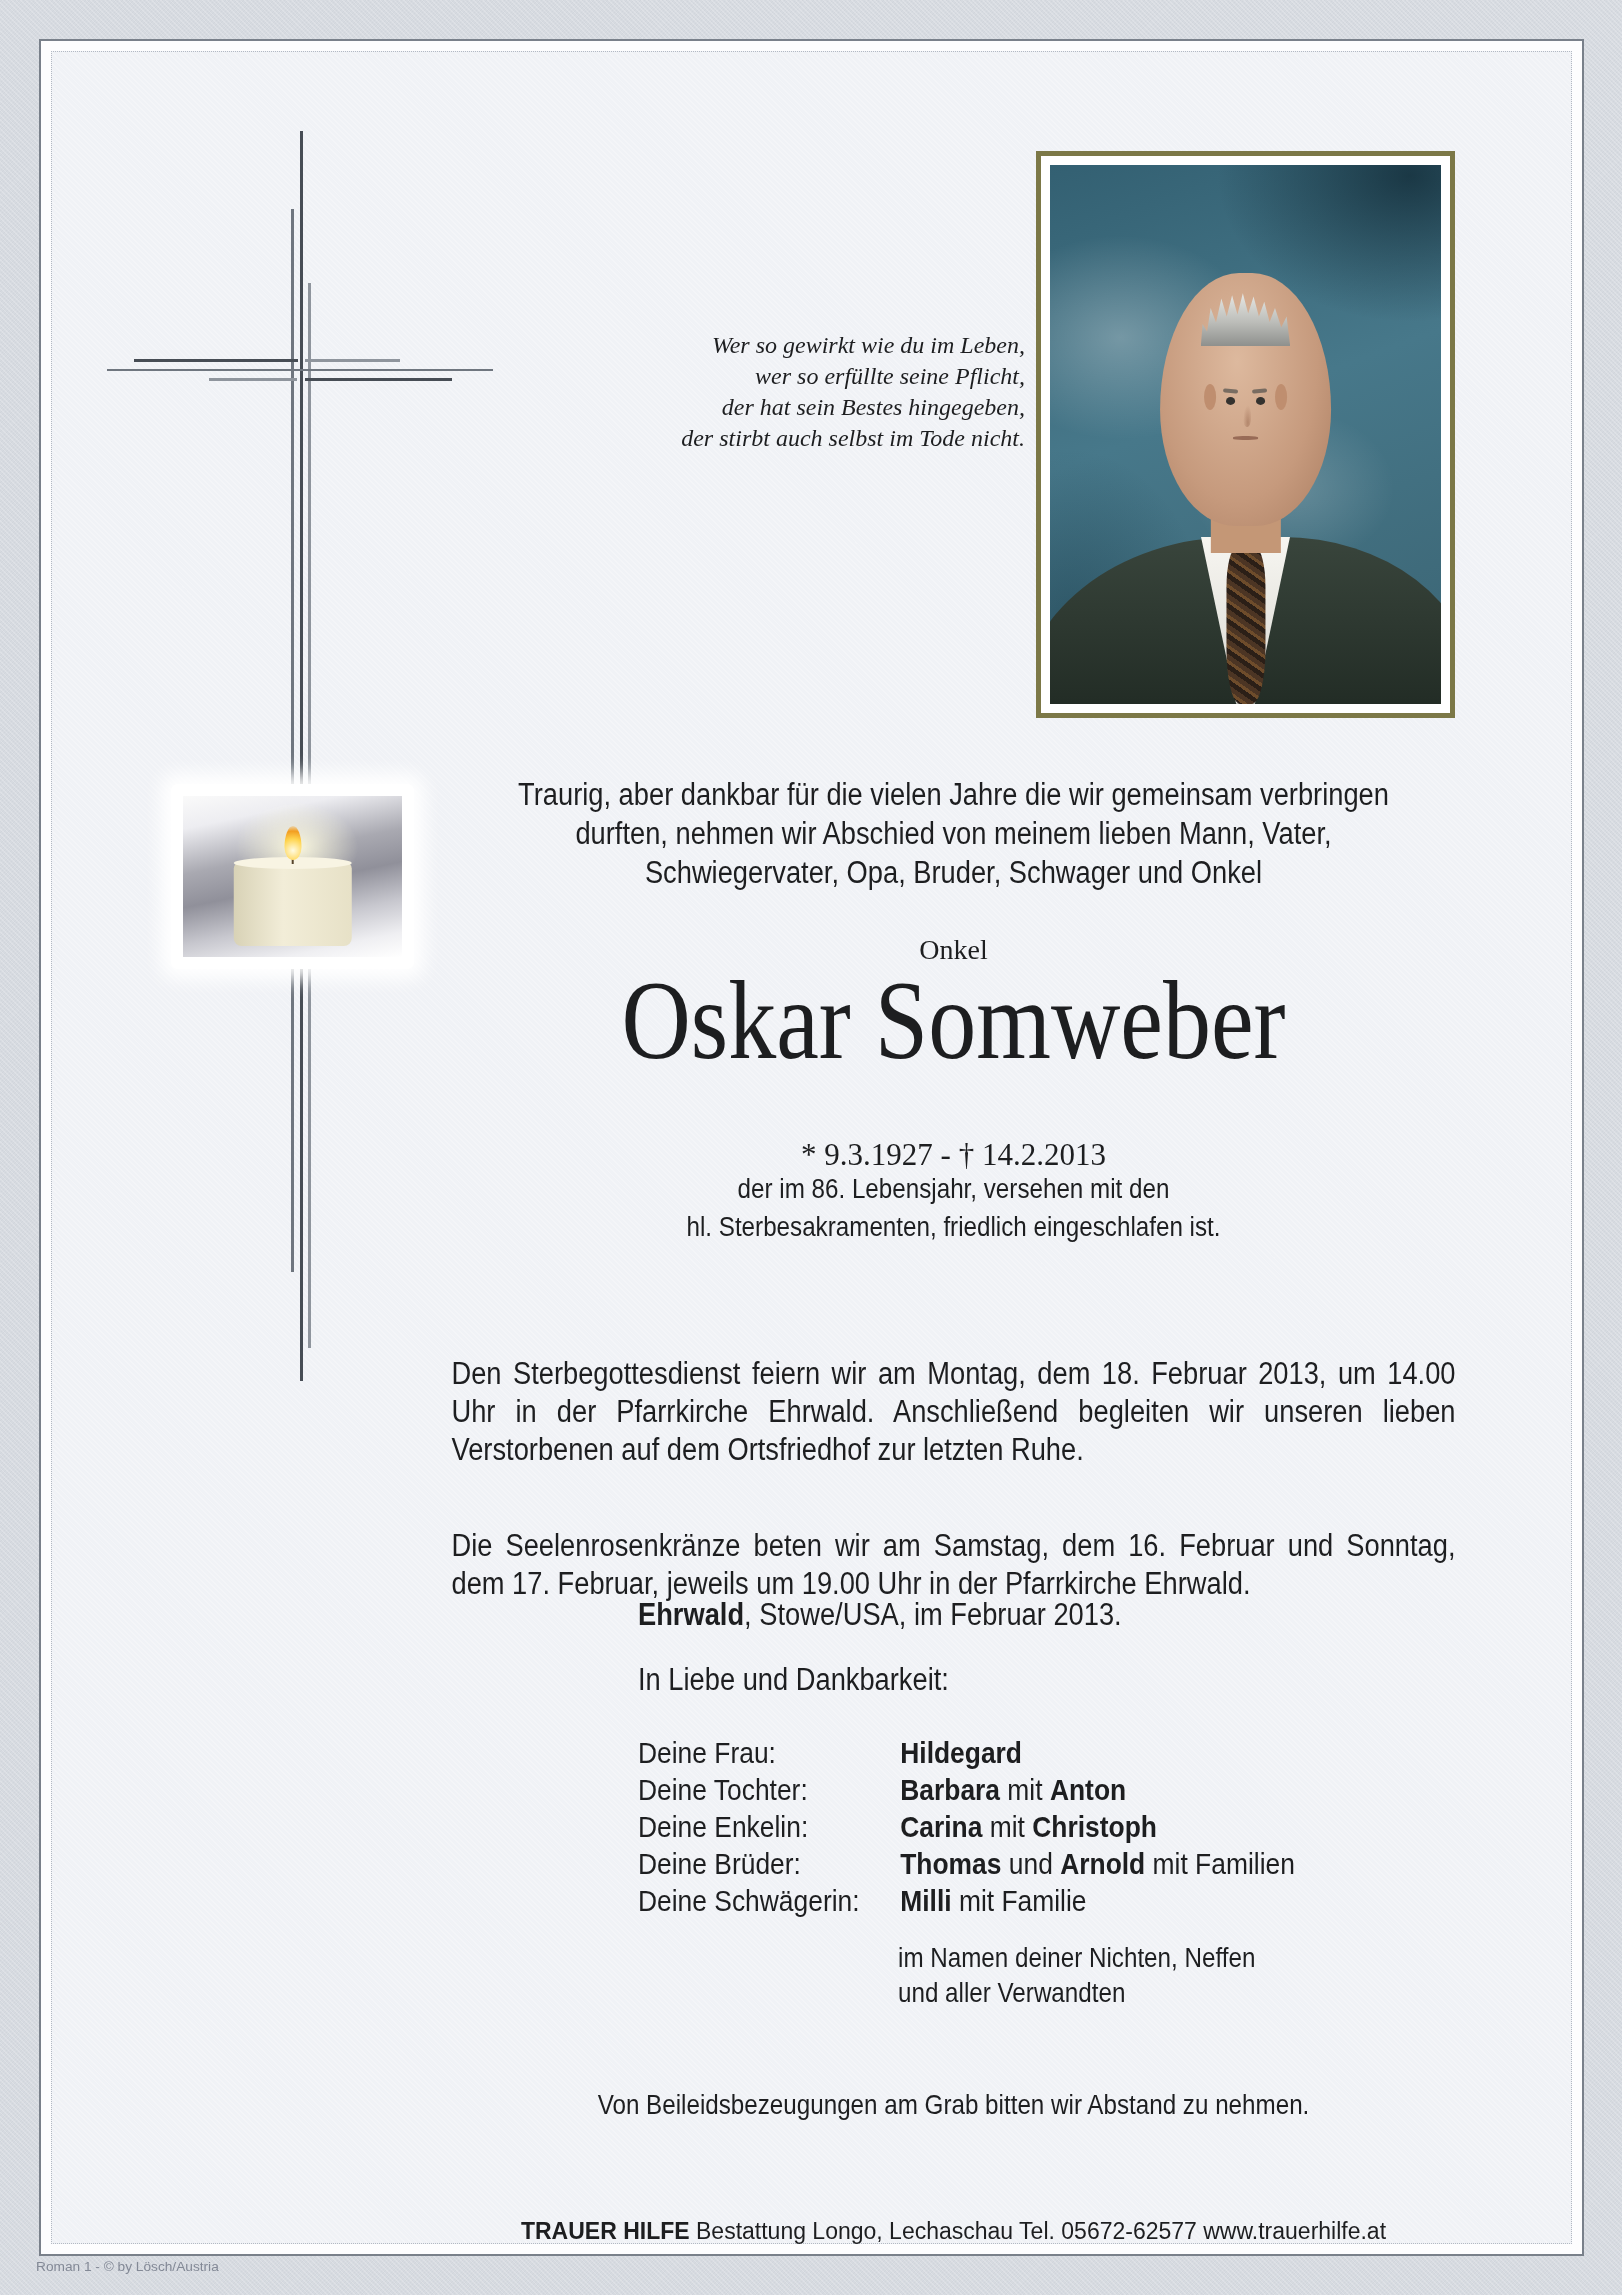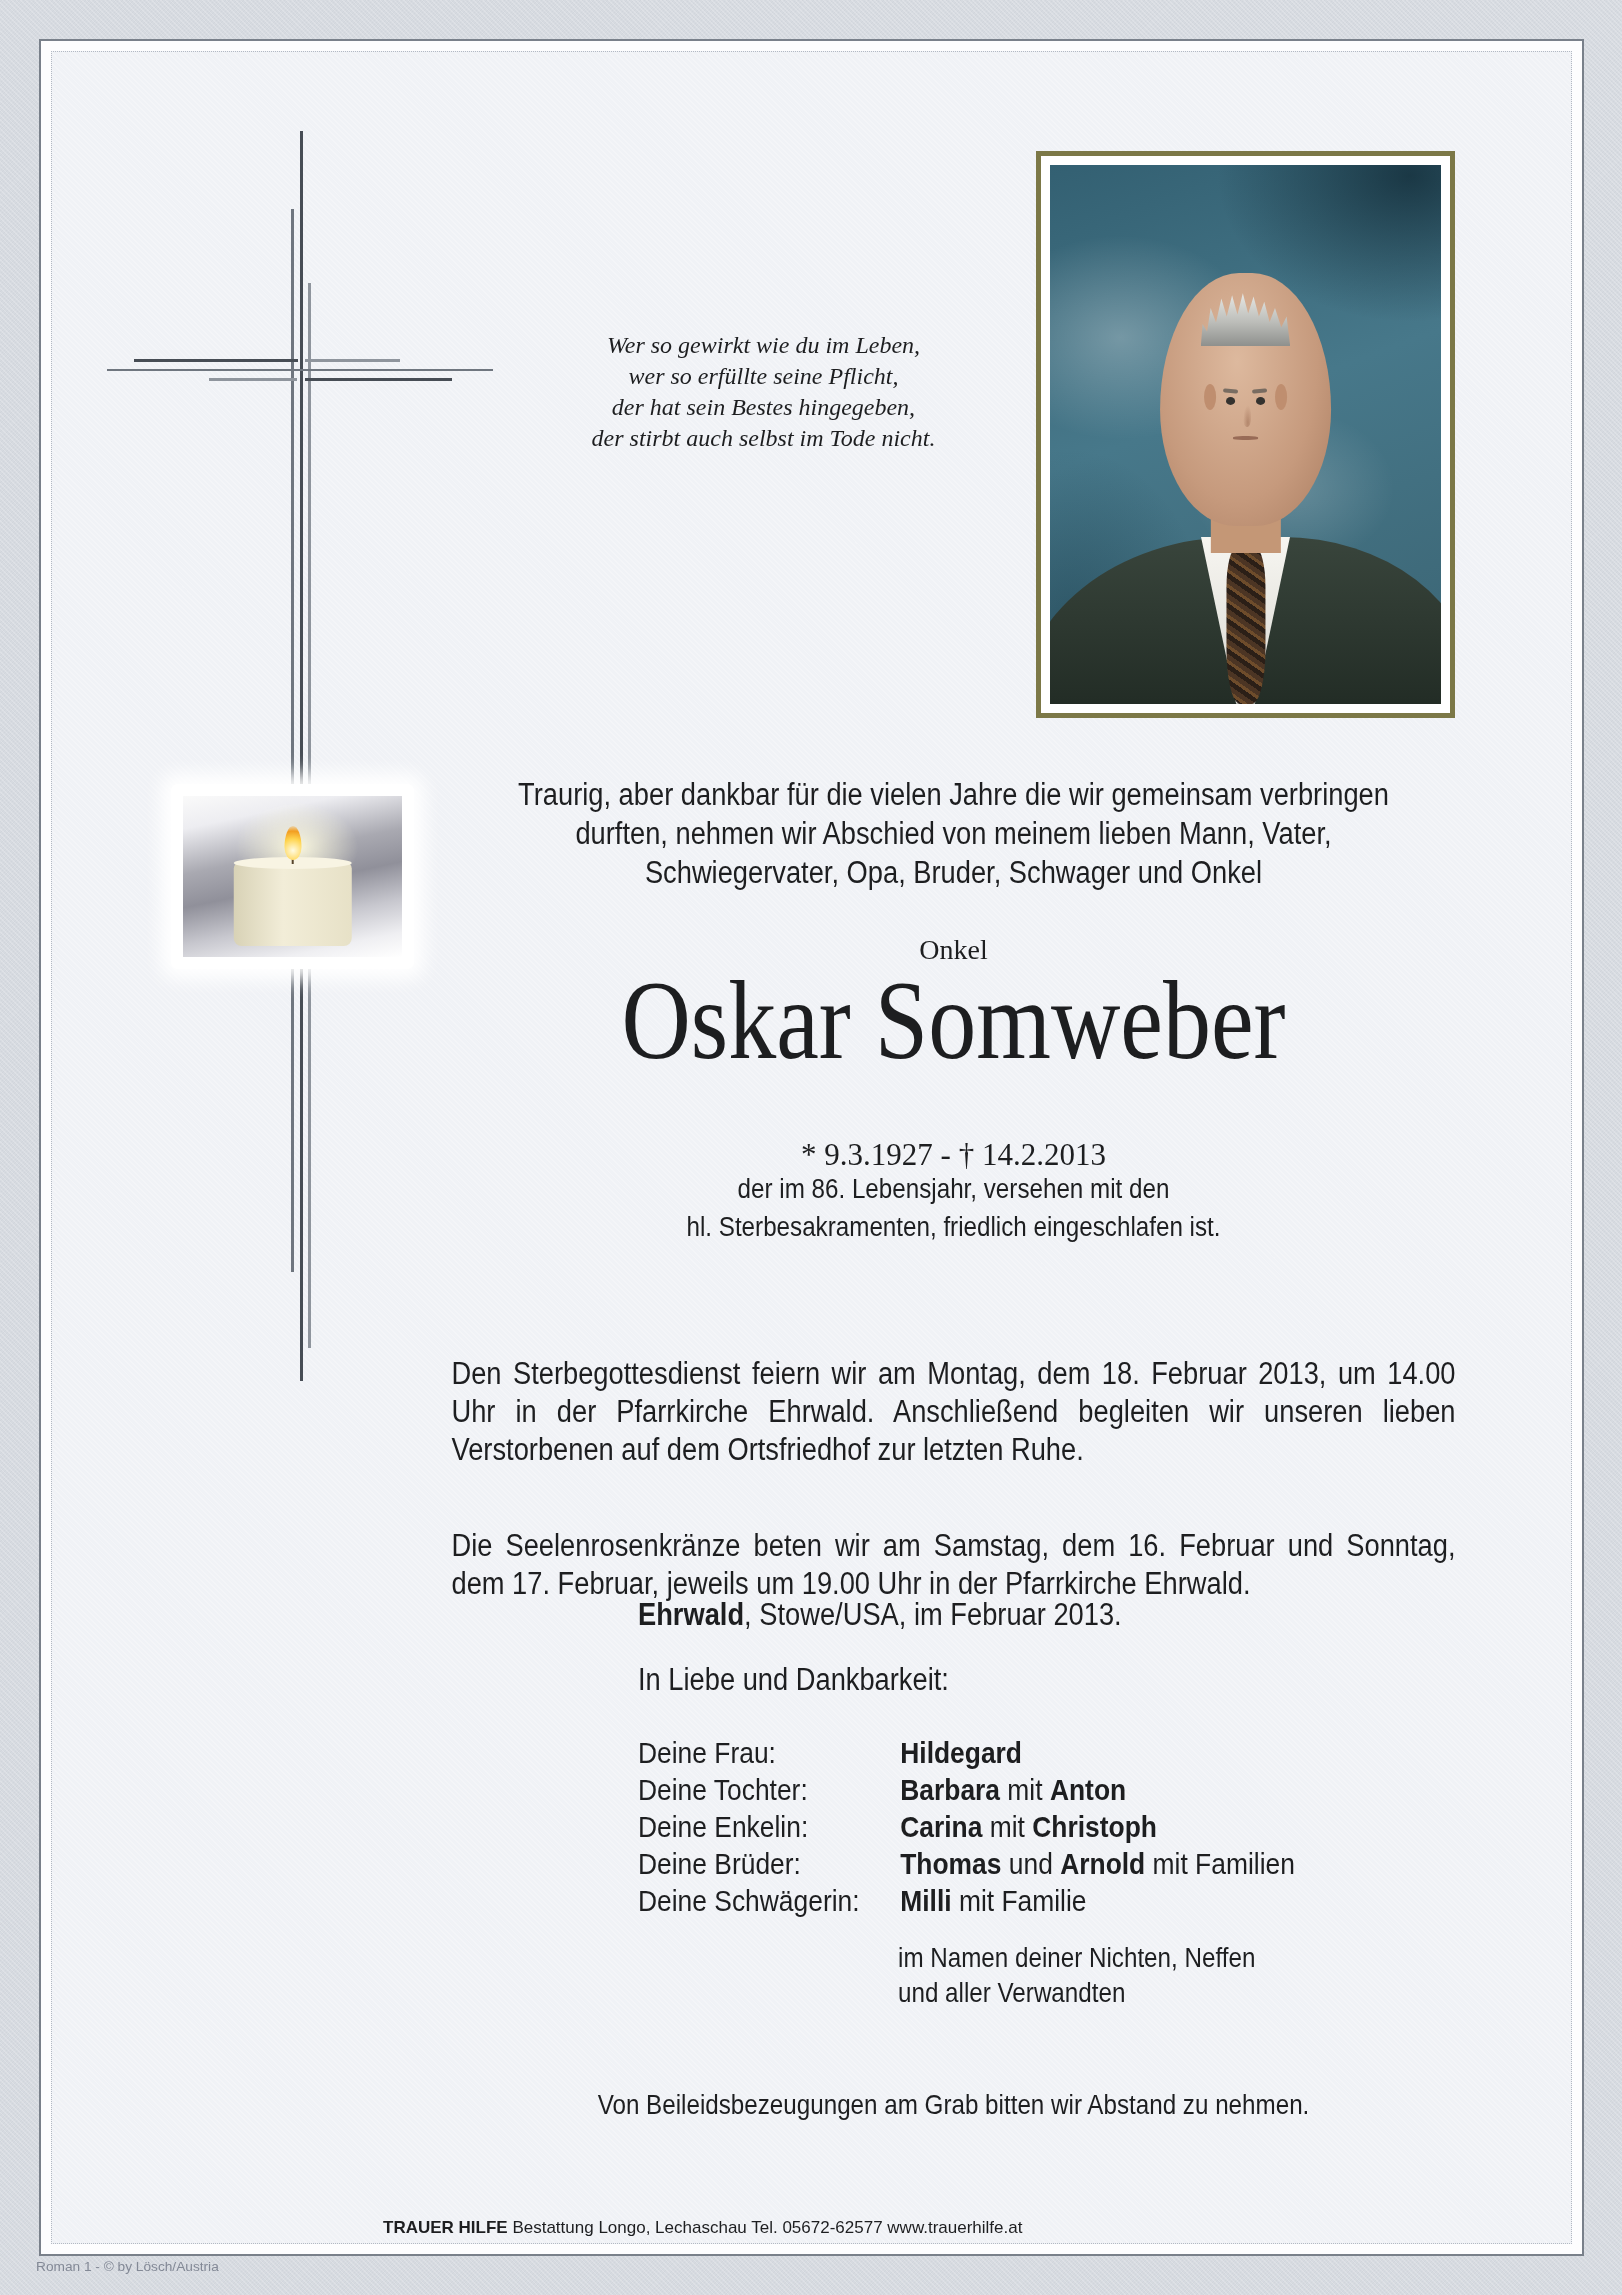--- a/index.html
+++ b/index.html
@@ -117,36 +117,36 @@
   
   .txt{position:absolute;white-space:pre-line;}
   .serif{font-family:"Liberation Serif",serif;}
   .cond{font-family:"Liberation Sans",sans-serif;}
   .cx{transform:scaleX(0.88);transform-origin:center top;}
   .cl{transform:scaleX(0.88);transform-origin:left top;}
   .colblock{left:383px;width:1141px;}
   .center{text-align:center;}
   b{font-weight:bold;}
 
-  .poem{left:502px;top:330px;width:523px;text-align:center;
+  .poem{left:502px;top:330px;width:523px;text-align:right;
     font-style:italic;font-size:24px;line-height:31px;}
   .intro{top:775px;font-size:31px;line-height:39px;}
   .herrn{top:934px;font-size:28px;}
   .name{top:961px;font-size:113px;line-height:118px;transform:scaleX(0.85);transform-origin:center top;}
   .dates{top:1137px;font-size:31px;}
   .passing{top:1170px;font-size:27.5px;line-height:38px;}
   .service{top:1317px;font-size:31px;line-height:38px;text-align:justify;}
   .service p{margin:0 0 19.6px 0;}
   .place{left:638px;top:1597px;font-size:31px;}
   .gratitude{left:638px;top:1662px;font-size:31px;}
   .family{left:638px;top:1734px;font-size:30px;line-height:37px;}
   .fam-label{display:inline-block;width:298px;}
   .relatives{left:898px;top:1940px;font-size:27.5px;line-height:35px;}
   .condolence{top:2089px;font-size:27.5px;}
-  .footer{top:2218px;font-size:17px;text-align:left;}
+  .footer{top:2218px;font-size:23px;text-align:center;}
   .credit{left:36px;top:2259px;font-size:13.7px;color:var(--credit_gray,#838996);}
 </style>
 </head>
 <body>
 
 <div class="frame-dark"></div>
 <div class="frame-inner"></div>
 
 <div>
   <div class="xline v1"></div>

